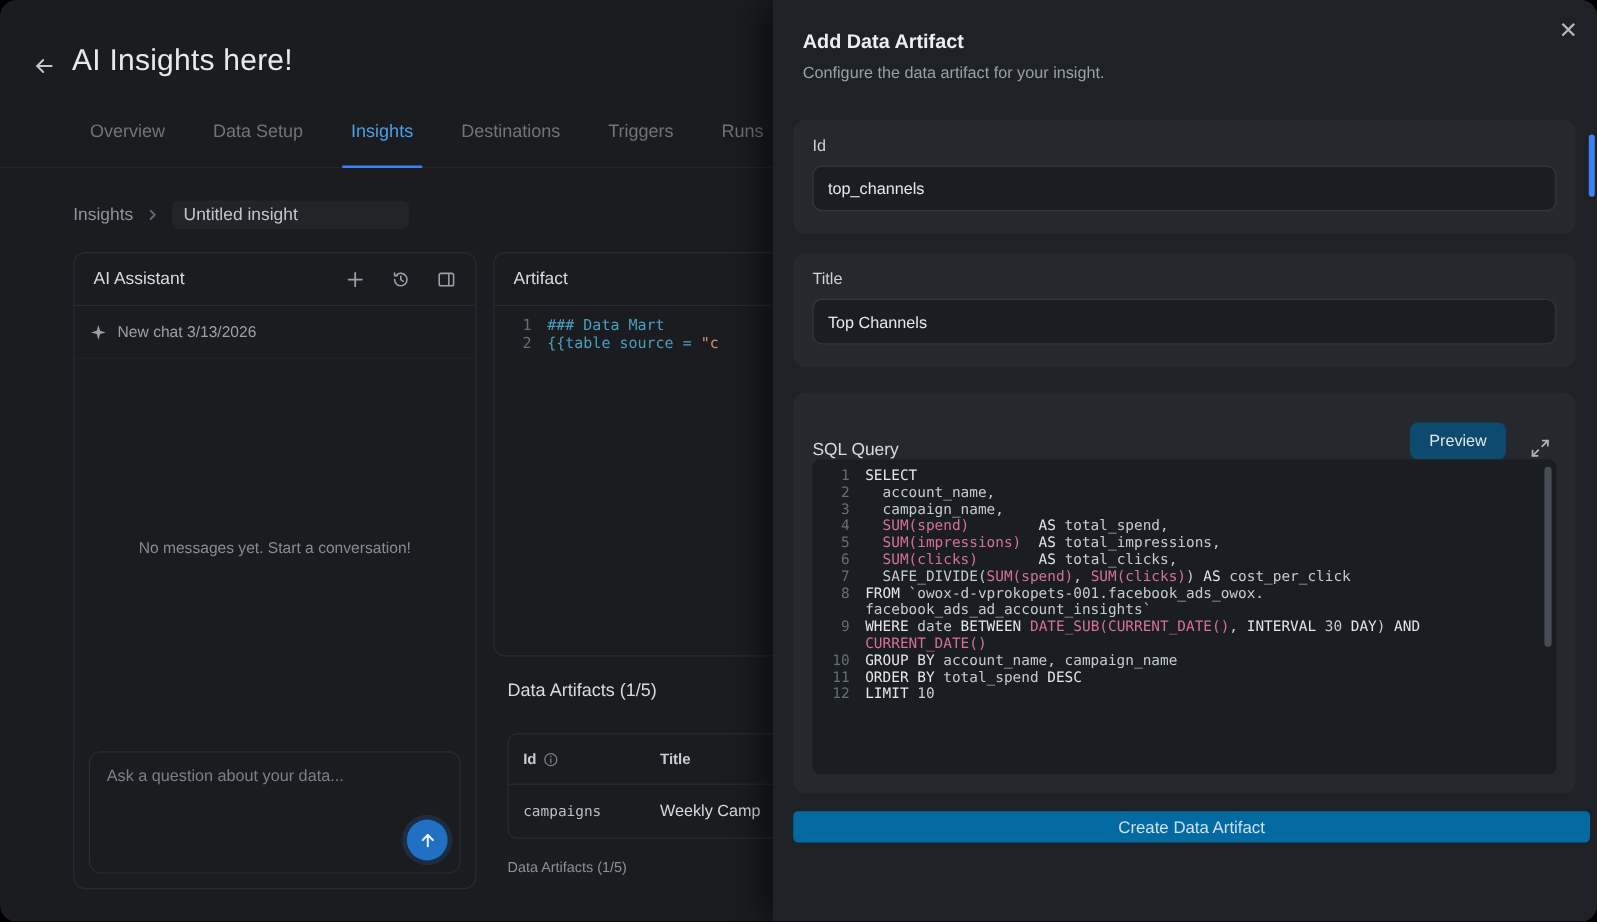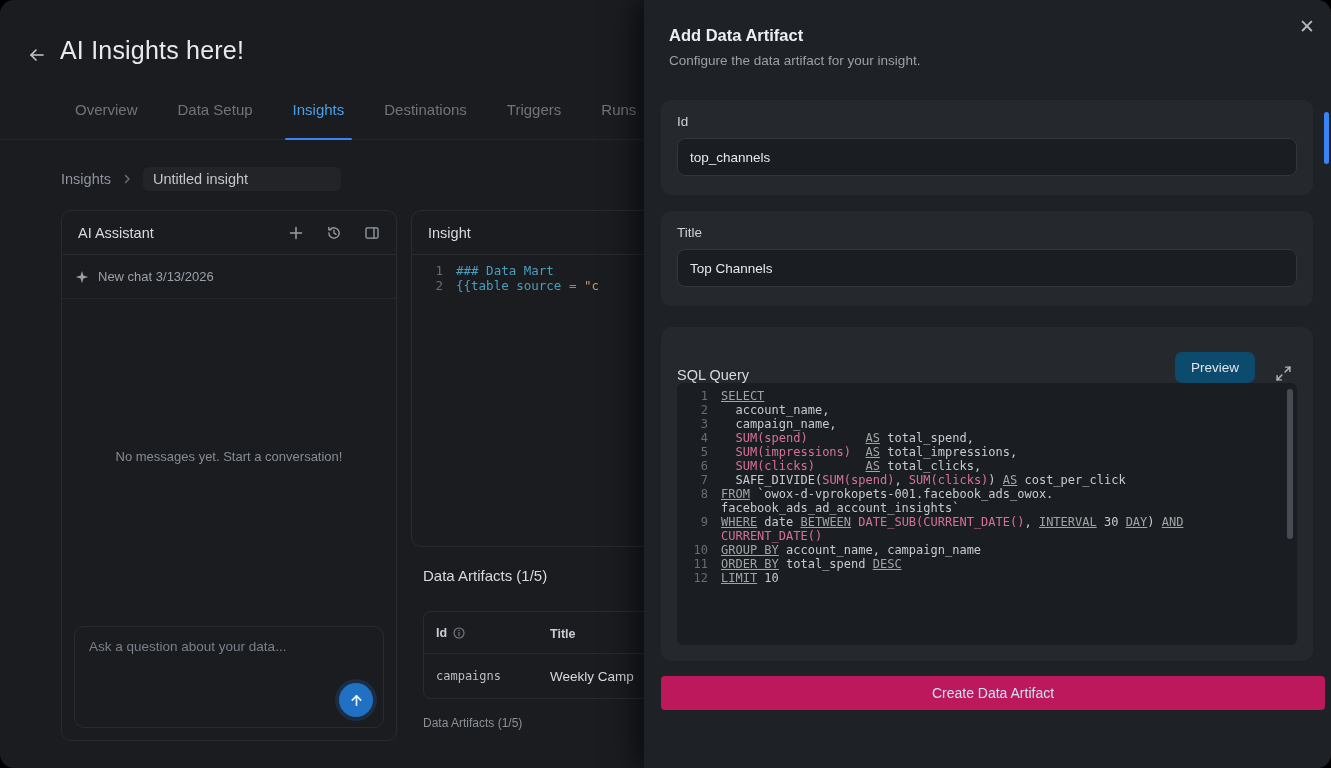--- a/index.html
+++ b/index.html
@@ -39,21 +39,21 @@
   .chat-input::placeholder { color:#7a8089; }
   .send-btn { position:absolute; right:10px; bottom:10px; width:34px; height:34px; border-radius:50%; background:#2071c4; border:0; color:#eaf2fb; display:flex; align-items:center; justify-content:center; cursor:pointer; box-shadow:0 0 0 4px rgba(42,104,182,.22); }
 
   
   .code-area { padding-top:8px; }
   .code-row { display:flex; line-height:17px; }
   .gutter { width:44px; text-align:right; padding-right:13px; color:#676d76; font:12px "DejaVu Sans Mono", monospace; flex:none; }
   .code-text { font:12px "DejaVu Sans Mono", monospace; white-space:pre; color:#c6cbd2; }
   .insight-editor .code-row { line-height:19px; }
   .insight-editor .code-text, .insight-editor .gutter { font-size:12.5px; }
-  .tok-kw { color:#a3a3a3;text-decoration:underline; }
+  .tok-kw { color:#e5e5e5; }
   .tok-fn { color:#d6719a; }
   .tok-pl { color:#c6cbd2; }
   .tok-str { color:#cf9867; }
   .tok-md { color:#4b9dbd; }
 
   
   .insight-panel { left:411px; top:210px; width:400px; height:337px; }
 
   
   .artifacts { position:absolute; left:411px; top:551px; width:400px; height:190px; }
@@ -80,21 +80,21 @@
   .card-id { top:100px; height:95px; }
   .card-title { top:211px; height:95px; }
   .card-sql { top:327px; height:334px; padding:0; }
   .sql-head { height:56px; display:flex; align-items:flex-end; padding:0 20px 0 16px; }
   .sql-label { font-size:14.5px; color:#d7dade; }
   .preview-btn { margin-left:auto; height:31px; padding:0 16px; background:#0c4a6e; border:0; border-radius:7px; color:#e2e5e9; font-size:13.5px; font-family:"Liberation Sans", sans-serif; cursor:pointer; }
   .expand-btn { margin-left:20px; width:18px; height:18px; color:#aeb4bb; display:flex; cursor:pointer; background:none; border:0; padding:0; }
   .sql-editor { position:absolute; left:16px; top:56px; width:620px; height:262px; background:#1a1d21; border-radius:6px; overflow:hidden; }
   .sql-editor .code-area { padding-top:6px; }
   .sql-scrollbar { position:absolute; right:4px; top:6px; width:6px; height:150px; background:#474c54; border-radius:3px; cursor:pointer; }
-  .create-btn { position:absolute; left:17px; top:676px; width:664px; height:34px; background:#be185d; border:0; border-radius:4px; color:#cfe1f3; font-size:14px; font-family:"Liberation Sans", sans-serif; cursor:pointer; }
+  .create-btn { position:absolute; left:17px; top:676px; width:664px; height:26px; background:#0369a1; border:0; border-radius:4px; color:#cfe1f3; font-size:14px; font-family:"Liberation Sans", sans-serif; cursor:pointer; }
   .cancel-btn { position:absolute; left:17px; top:719px; width:664px; height:34px; background:#26292f; border:0; border-radius:8px; color:#e2e5e9; font-size:14px; font-family:"Liberation Sans", sans-serif; cursor:pointer; }
   .modal-scroll-thumb { position:absolute; right:2px; top:112px; width:5px; height:52px; background:#3b82f6; border-radius:3px; cursor:pointer; }
 
   svg { display:block; }
 </style>
 </head>
 <body>
 
 <div class="window">
 
@@ -164,21 +164,21 @@
         <svg width="15" height="15" viewBox="0 0 16 16" fill="none" stroke="currentColor" stroke-width="1.8" stroke-linecap="round" stroke-linejoin="round">
             <path d="M8 13V3"></path>
             <path d="M3.5 7.5L8 3l4.5 4.5"></path>
           </svg>
       </button>
     </div>
   </div>
 
   <div class="panel insight-panel">
     <div class="panel-header">
-      <span class="panel-title">Insight</span>
+      <span class="panel-title">Artifact</span>
     </div>
     <div class="code-area insight-editor">
         <div class="code-row">
           <span class="gutter">1</span>
           <span class="code-text"><span class="tok-md">### Data Mart</span></span>
         </div>
         <div class="code-row">
           <span class="gutter">2</span>
           <span class="code-text"><span class="tok-md">{{table source = </span><span class="tok-str">"c</span></span>
         </div>

